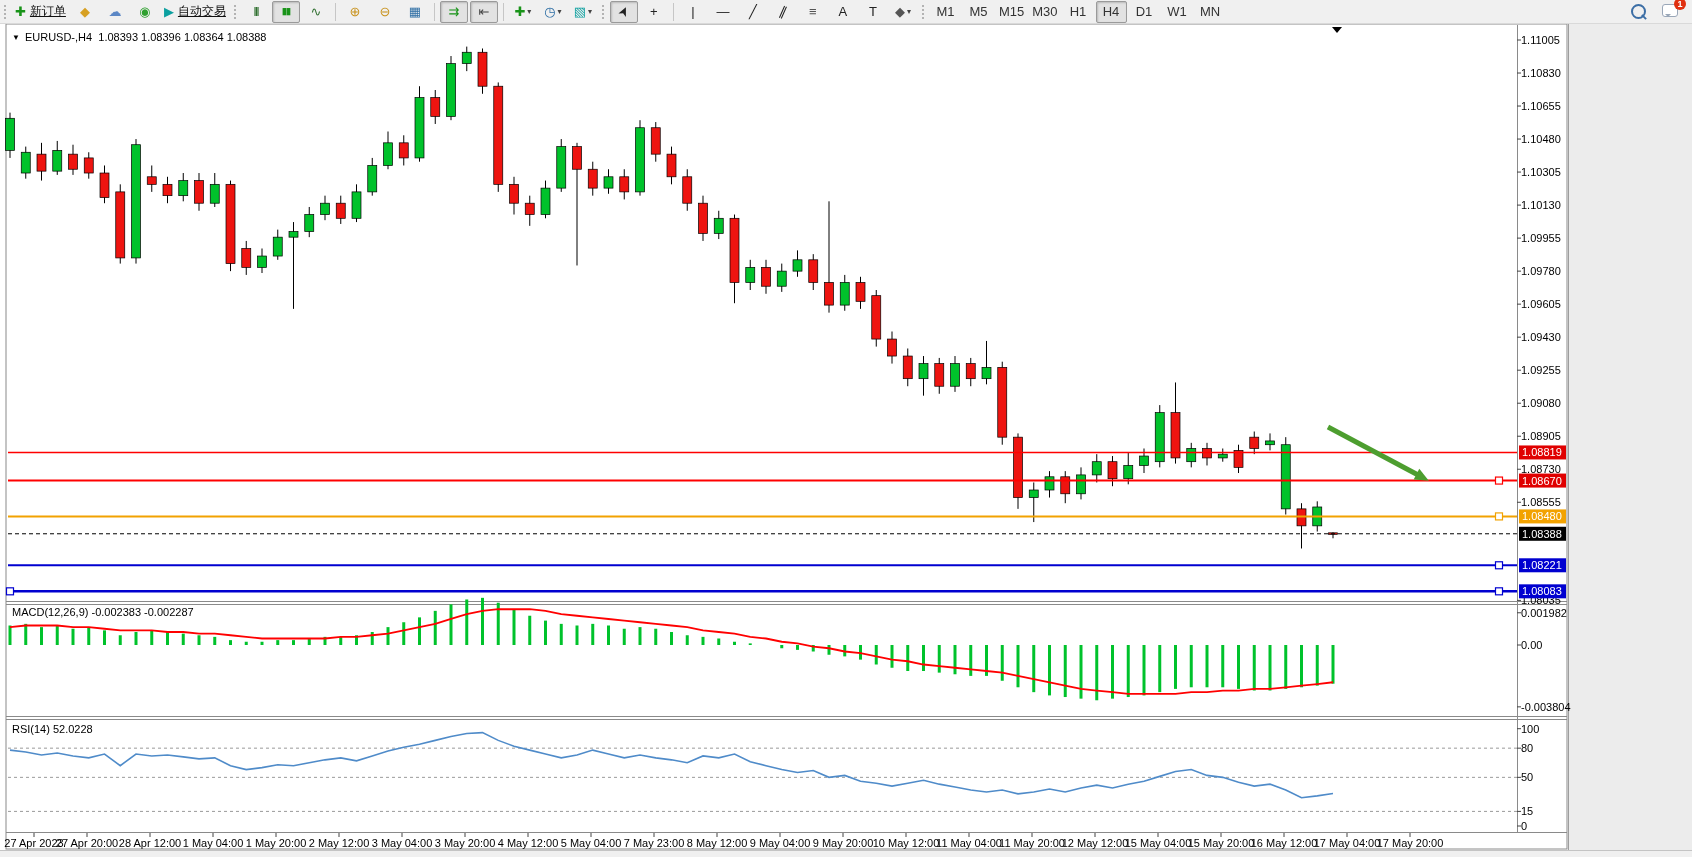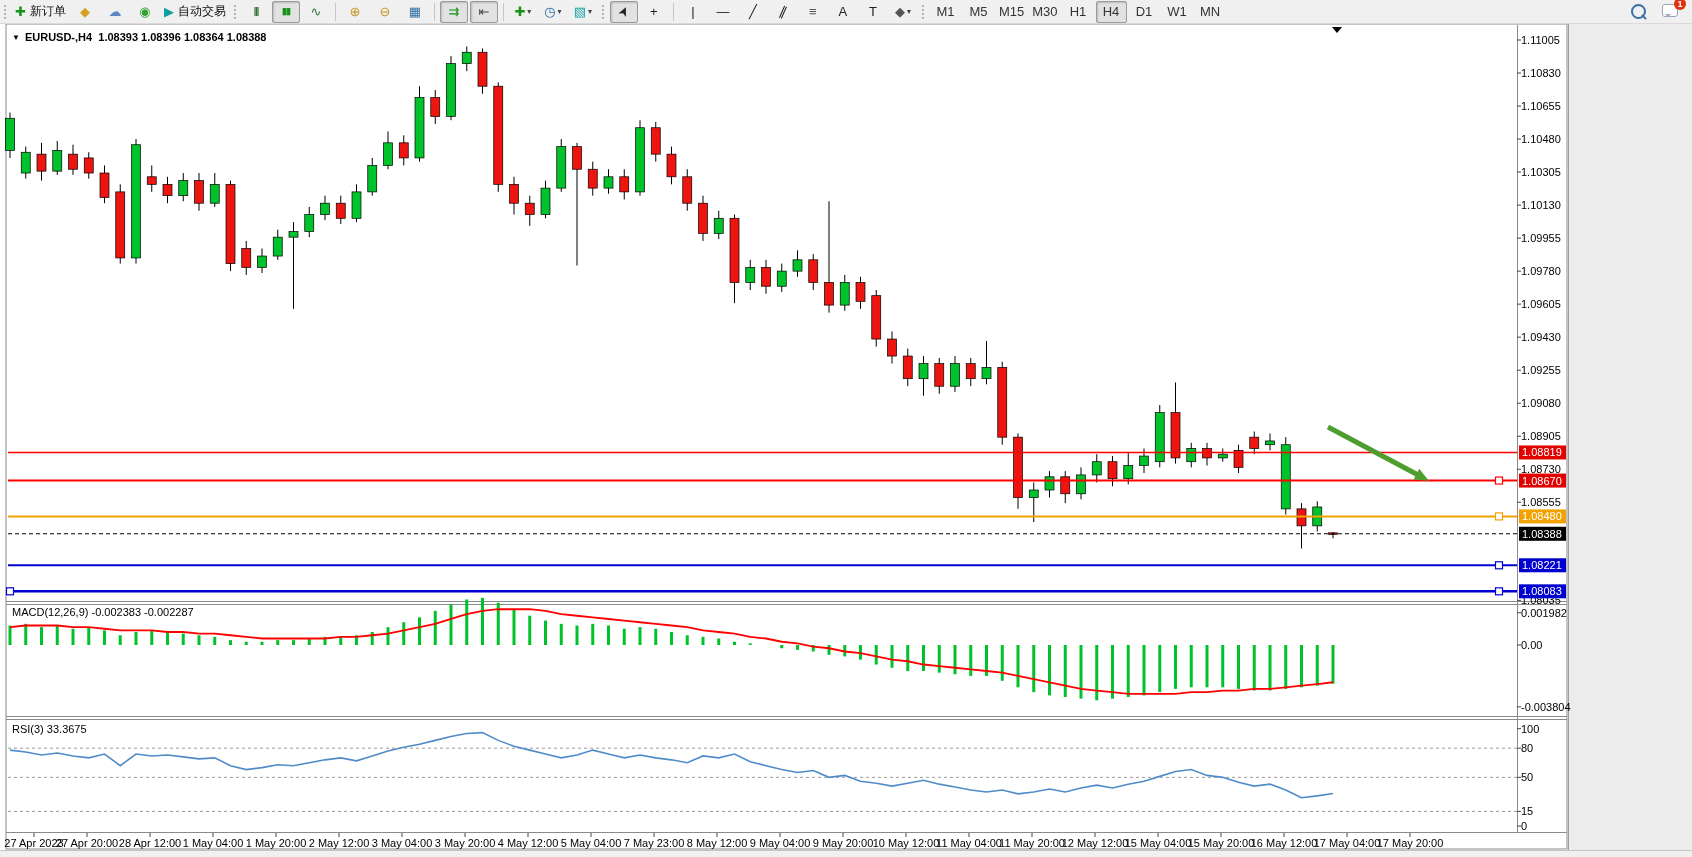--- a/index.html
+++ b/index.html
@@ -2,21 +2,21 @@
 <html><head>
 <meta charset="utf-8">
 <style>
   html,body{margin:0;padding:0;background:#ffffff;}
   body{font-family:"Liberation Sans",sans-serif;width:1692px;height:857px;overflow:hidden;position:relative;}
   .toolbar{position:absolute;left:0;top:0;width:1692px;height:23px;background:#f0f0f0;border-bottom:1px solid #d9d9d9;display:flex;align-items:center;z-index:30;font-size:12px;color:#222;}
   .tb-btn{height:20px;min-width:22px;padding:0 2px;display:inline-flex;align-items:center;justify-content:center;margin:0 1px;border:1px solid transparent;border-radius:2px;cursor:default;white-space:nowrap;}
   .tb-btn.active{background:#e2e2e2;border-color:#9a9a9a;box-shadow:inset 1px 1px 2px rgba(0,0,0,0.18);}
   .tb-btn .glyph{font-size:13px;line-height:1;}
   .tb-btn .glyph.small{font-size:9px;font-weight:bold;letter-spacing:-1px;}
-  .tb-btn .lbl{margin-left:4px;font-size:12px;color:#111;}
+  .tb-btn .lbl{margin-left:4px;font-size:12px;color:#111;text-decoration:underline;}
   .tb-btn .caret{font-size:8px;color:#444;margin-left:2px;}
   .tb-sep{width:1px;height:18px;background:#c6c6c6;margin:0 4px;}
   .tb-handle{width:5px;height:16px;margin:0 3px;background-image:radial-gradient(#b3b3b3 1px,transparent 1.2px);background-size:4px 4px;}
   .rot-cursor{transform:rotate(-65deg);display:inline-block;}
   .rot-slant{transform:rotate(24deg);display:inline-block;}
   .tf-btn{font-size:13px;color:#333;min-width:25px;}
   .tb-right{margin-left:auto;display:flex;align-items:center;margin-right:14px;}
   .ic-search{width:11px;height:11px;border:2px solid #3c6ea5;border-radius:50%;position:relative;display:inline-block;}
   .ic-search::after{content:"";position:absolute;width:6px;height:2px;background:#3c6ea5;transform:rotate(45deg);left:8px;top:10px;}
   .ic-chat{width:14px;height:11px;border:1.5px solid #9aa7b8;border-radius:3px;position:relative;display:inline-block;background:#fff;}
@@ -523,18 +523,18 @@
     <span class="tb-btn tf-btn active">H4</span>
     <span class="tb-btn tf-btn">D1</span>
     <span class="tb-btn tf-btn">W1</span>
     <span class="tb-btn tf-btn">MN</span>
     <span class="tb-right">
       <span class="ic-search"></span>
       <span class="chat-wrap"><span class="ic-chat"></span><span class="badge">1</span></span>
     </span>
   </div>
 
-<div class="overlay-label" style="left:12px;top:31px;font-weight:bold;"><span class="sym-caret">▼</span><span>EURUSD-,H4  1.08393 1.08396 1.08364 1.08388</span></div>
+<div class="overlay-label" style="left:12px;top:31px;"><span class="sym-caret">▼</span><span>EURUSD-,H4  1.08393 1.08396 1.08364 1.08388</span></div>
 <div class="overlay-label" style="left:12px;top:606px;text-align:right;">MACD(12,26,9) -0.002383 -0.002287</div>
-<div class="overlay-label" style="left:12px;top:723px;">RSI(3) 33.3675</div>
+<div class="overlay-label" style="left:12px;top:723px;">RSI(14) 52.0228</div>
 
 <div class="grey-right"></div>
 <div class="status-strip"></div>
 
 </body></html>

